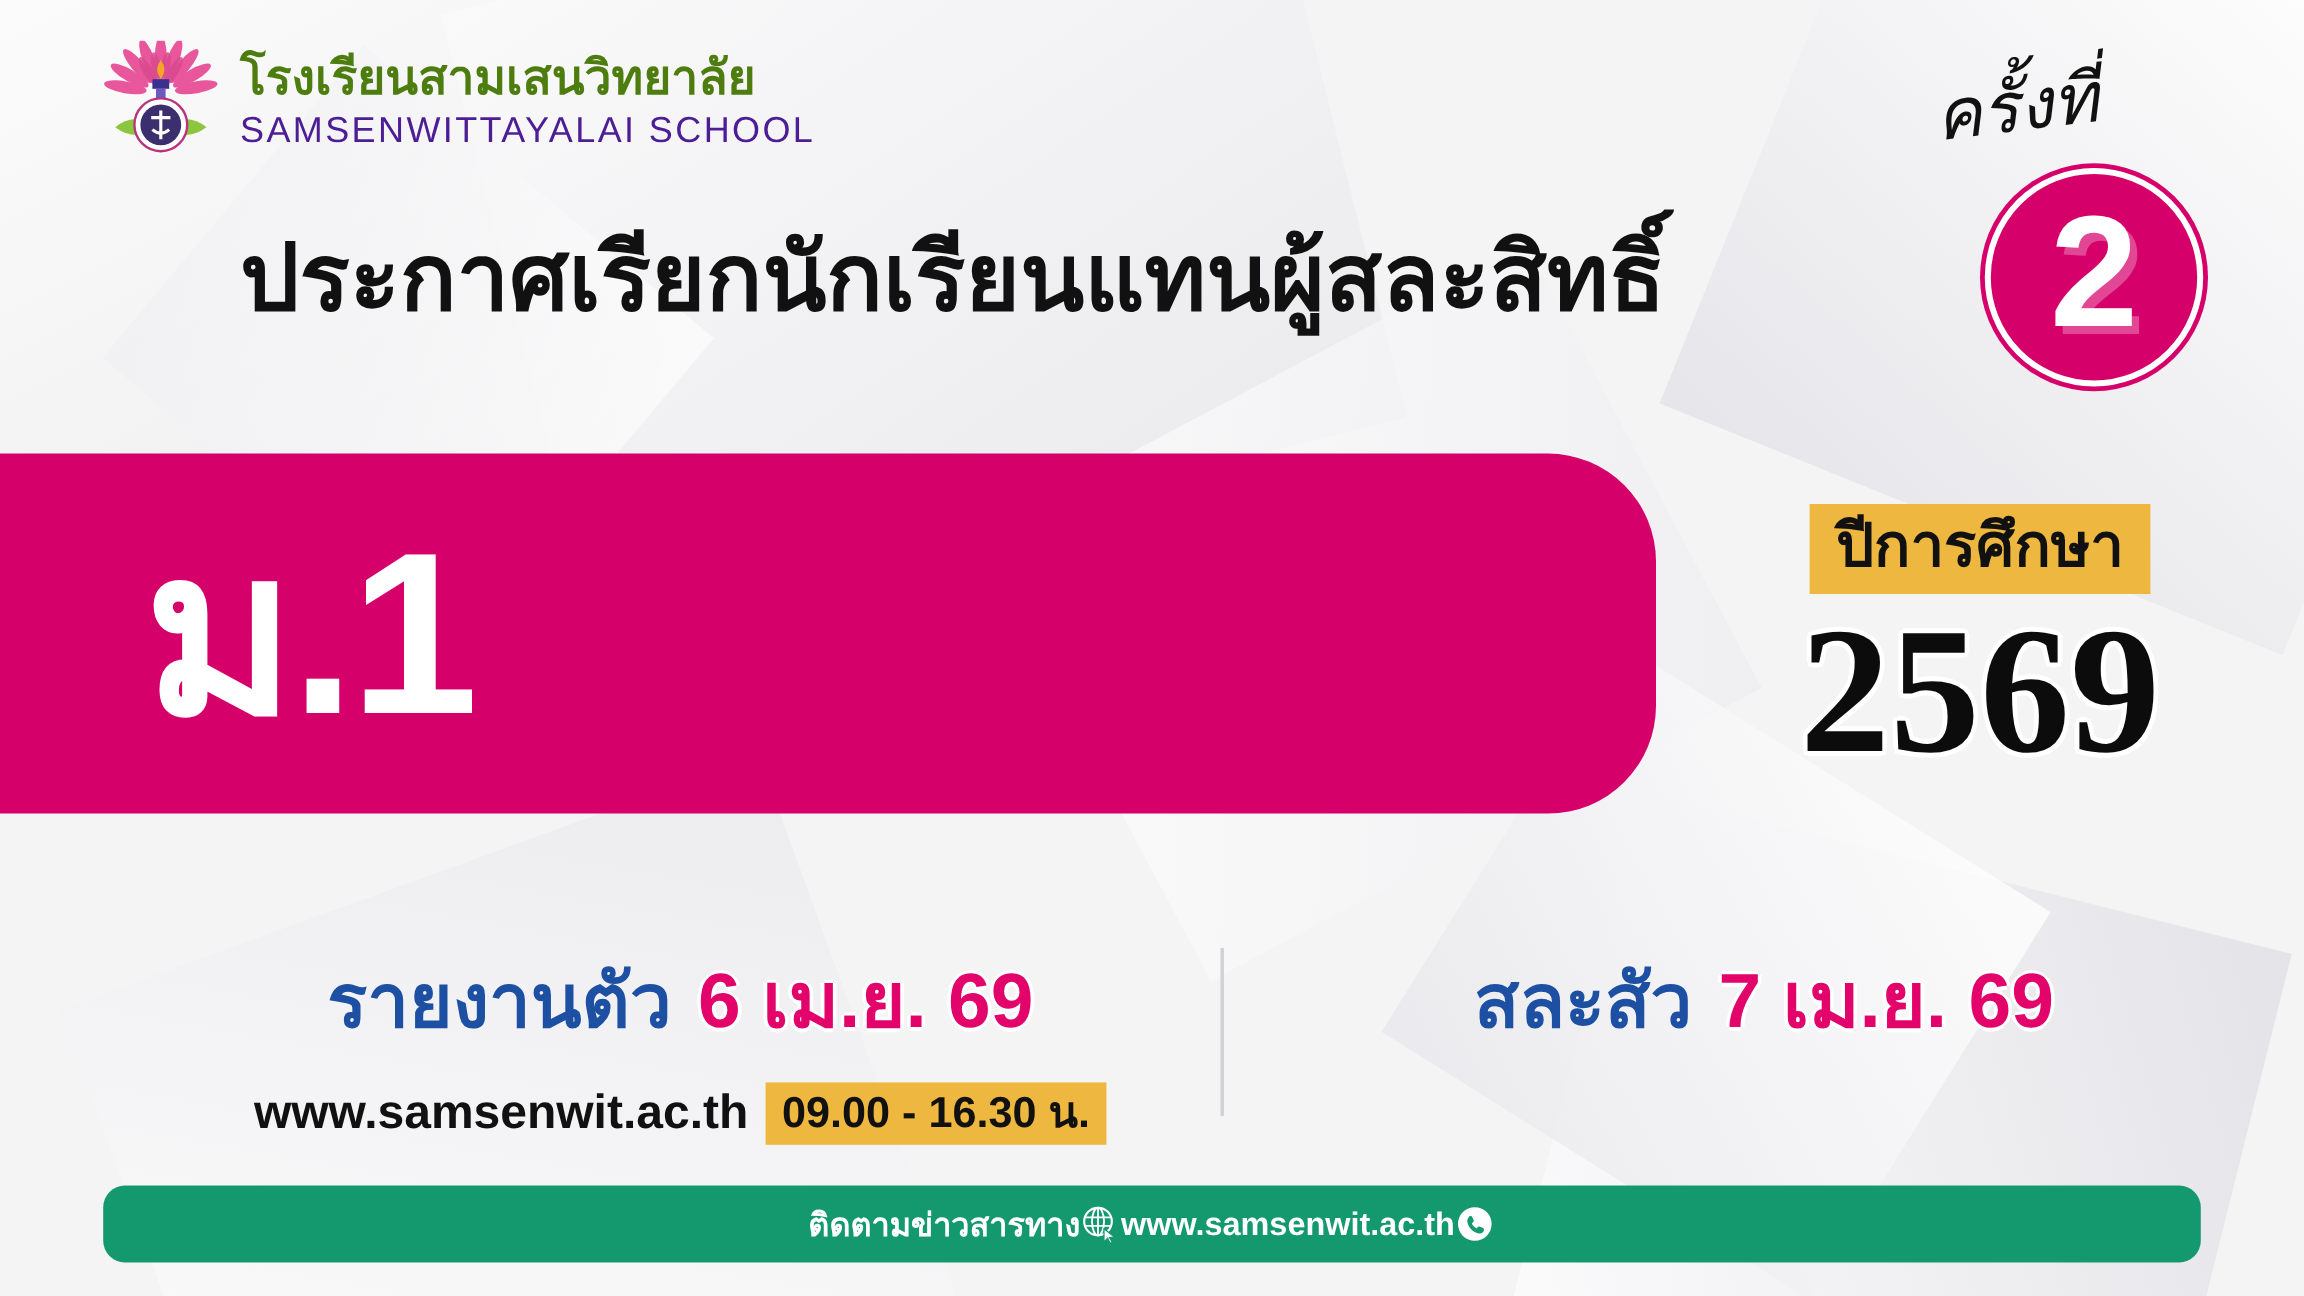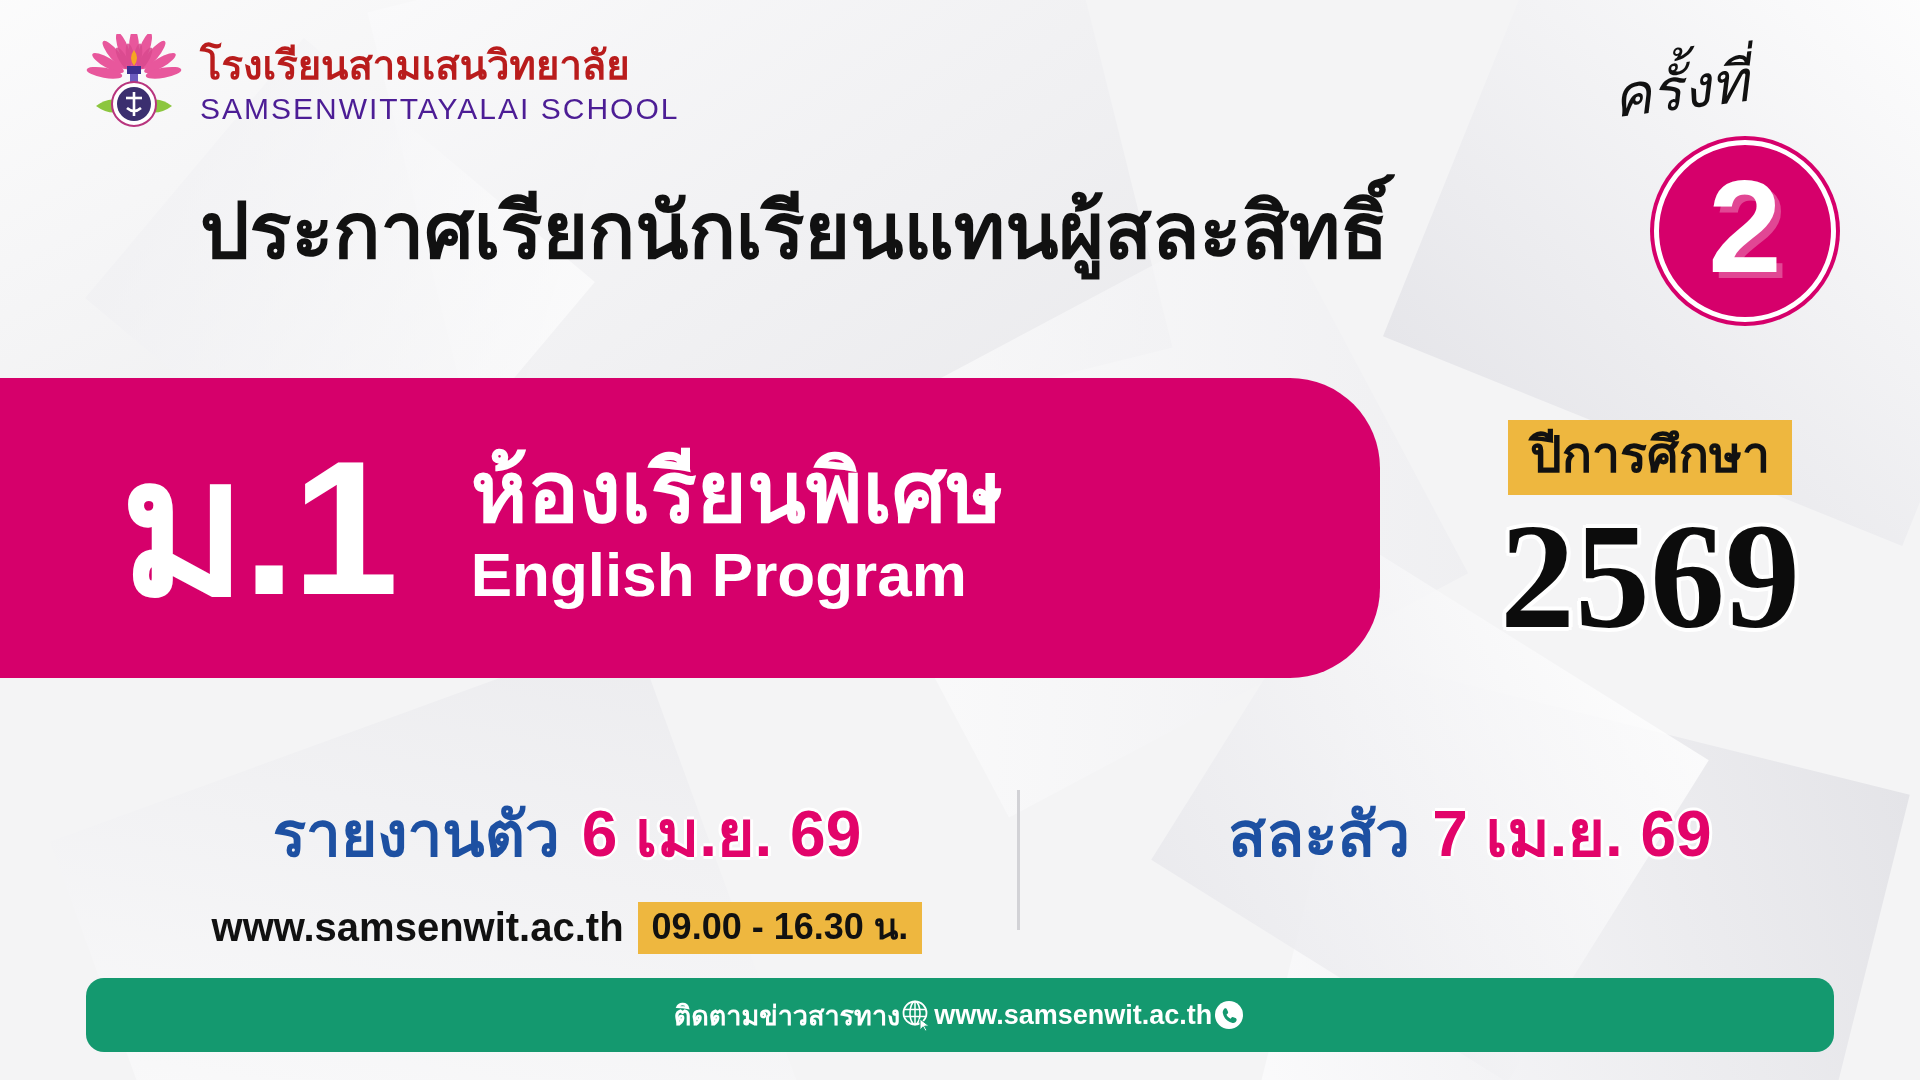--- a/index.html
+++ b/index.html
@@ -36,21 +36,21 @@
         transform:rotate(32deg); opacity:.8; }
   .f8 { top:120px; left:150px; width:380px; height:340px;
         background:linear-gradient(250deg,#ffffff 0%,#efeff2 100%);
         transform:rotate(40deg); opacity:.6; }
 
   
   .header { position:absolute; top:34px; left:86px; display:flex;
             align-items:flex-start; gap:18px; }
   .logo { width:96px; height:100px; position:relative; flex:none; }
   .school-names { padding-top:10px; }
-  .school-th { font-size:40px; font-weight:bold; color:#b91c1c; letter-spacing:0px;
+  .school-th { font-size:40px; font-weight:bold; color:#4d7c0f; letter-spacing:0px;
                line-height:1.05; white-space:nowrap; }
   .school-en { font-size:30px; color:#4c1d95; letter-spacing:2.0px;
                margin-top:6px; white-space:nowrap; }
 
   
   .headline { position:absolute; top:192px; left:200px;
               font-size:78px; font-weight:bold; color:#111;
               white-space:nowrap; line-height:1; }
 
   
@@ -103,21 +103,21 @@
               text-shadow:3px 0 0 #fff,-3px 0 0 #fff,0 3px 0 #fff,0 -3px 0 #fff; }
   .date-line2 { display:flex; align-items:center; gap:14px; margin-top:18px;
                 white-space:nowrap; }
   .dl-sub { font-size:40px; font-weight:bold; color:#111; }
   .dl-time { background:#eeb73f; color:#111; font-size:36px; font-weight:bold;
              padding:5px 14px 7px; line-height:1.1; }
   .divider { width:3px; height:140px; background:#d2d2d6; margin-top:8px;
              flex:none; align-self:flex-start; }
 
   
-  .footer { position:absolute; left:86px; right:86px; bottom:28px; height:74px;
+  .footer { position:absolute; left:86px; right:86px; bottom:28px; height:64px;
             background:#14996f; border-radius:18px;
             display:flex; align-items:center; justify-content:center;
             padding:0 26px; }
   .footer-text { color:#fff; font-size:27px; font-weight:bold; white-space:nowrap; }
   .ficon { flex:none; display:flex; align-items:center; }
 </style>
 </head>
 <body>
 
 <div class="bg">
@@ -183,24 +183,20 @@
 
 <div class="badge-wrap">
   <div class="badge-script">ครั้งที่</div>
   <div class="badge-circle">
     <span class="badge-num">2</span>
   </div>
 </div>
 
 <div class="banner">
   <div class="banner-grade">ม.1</div>
-  <div class="banner-right">
-    <div class="banner-th">ห้องเรียนพิเศษ</div>
-    <div class="banner-en">English Program</div>
-  </div>
 </div>
 
 <div class="year-block">
   <div class="year-label">ปีการศึกษา</div>
   <div class="year-num">2569</div>
 </div>
 
 <div class="dates">
   <div class="date-col left">
     <div class="date-line1">

